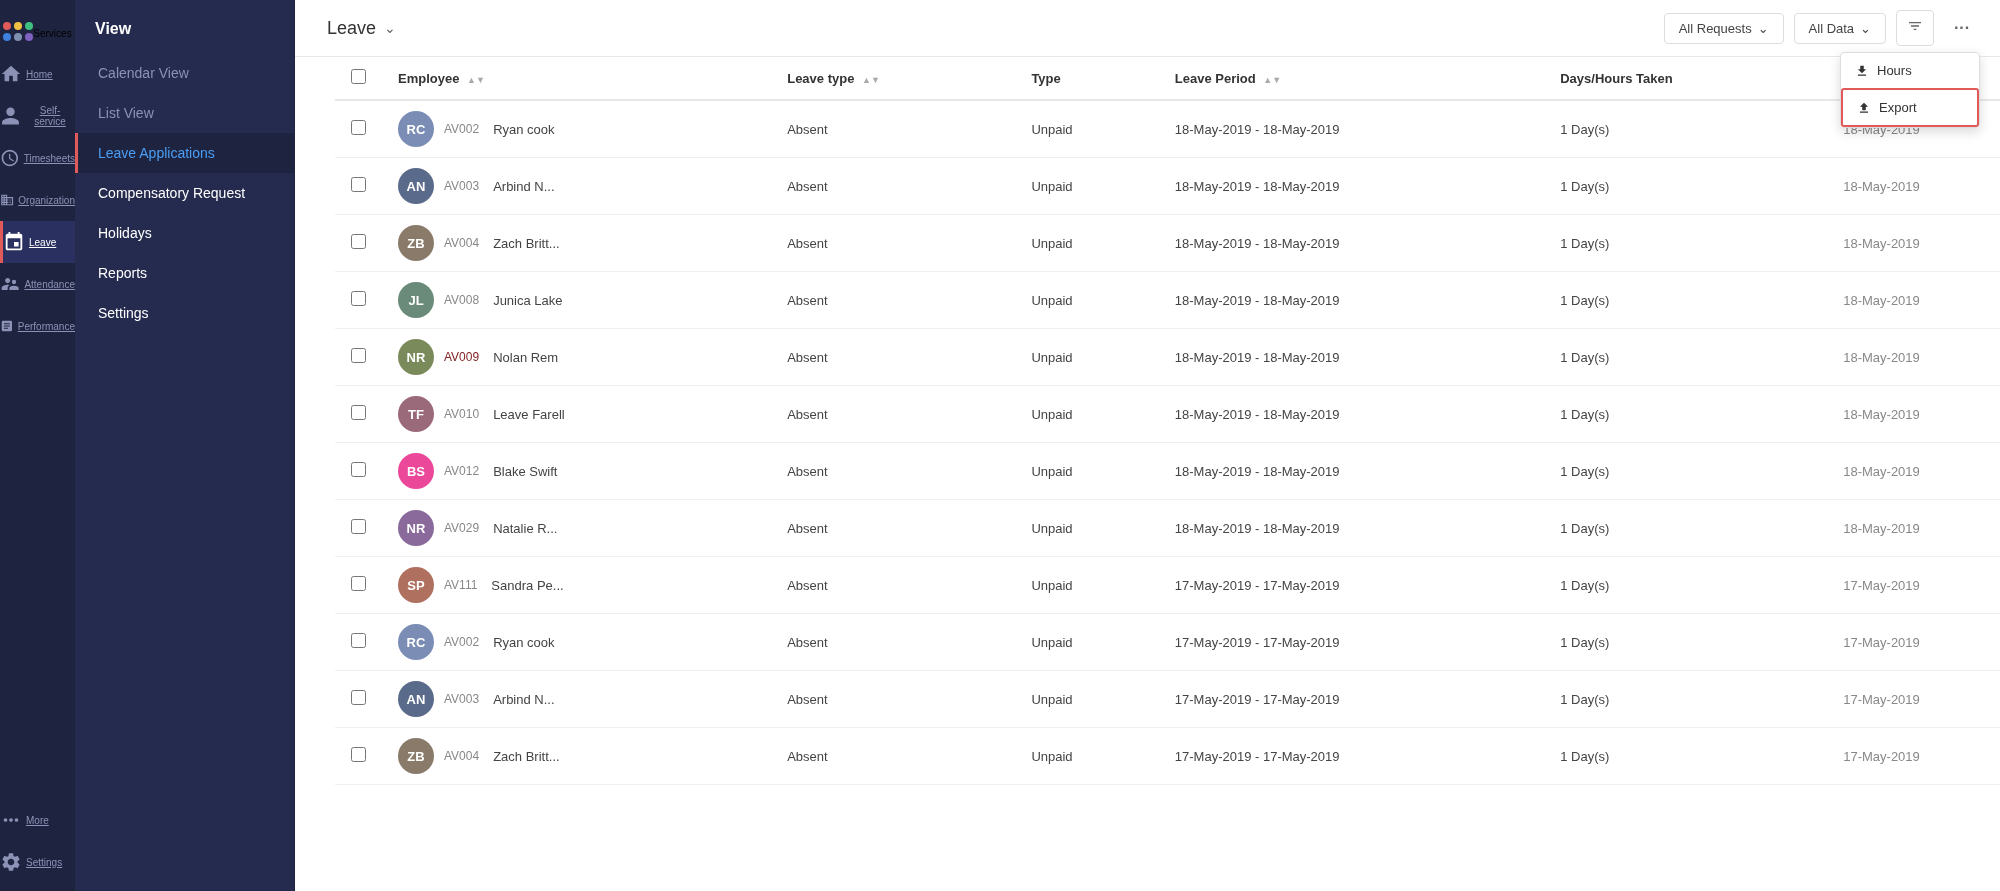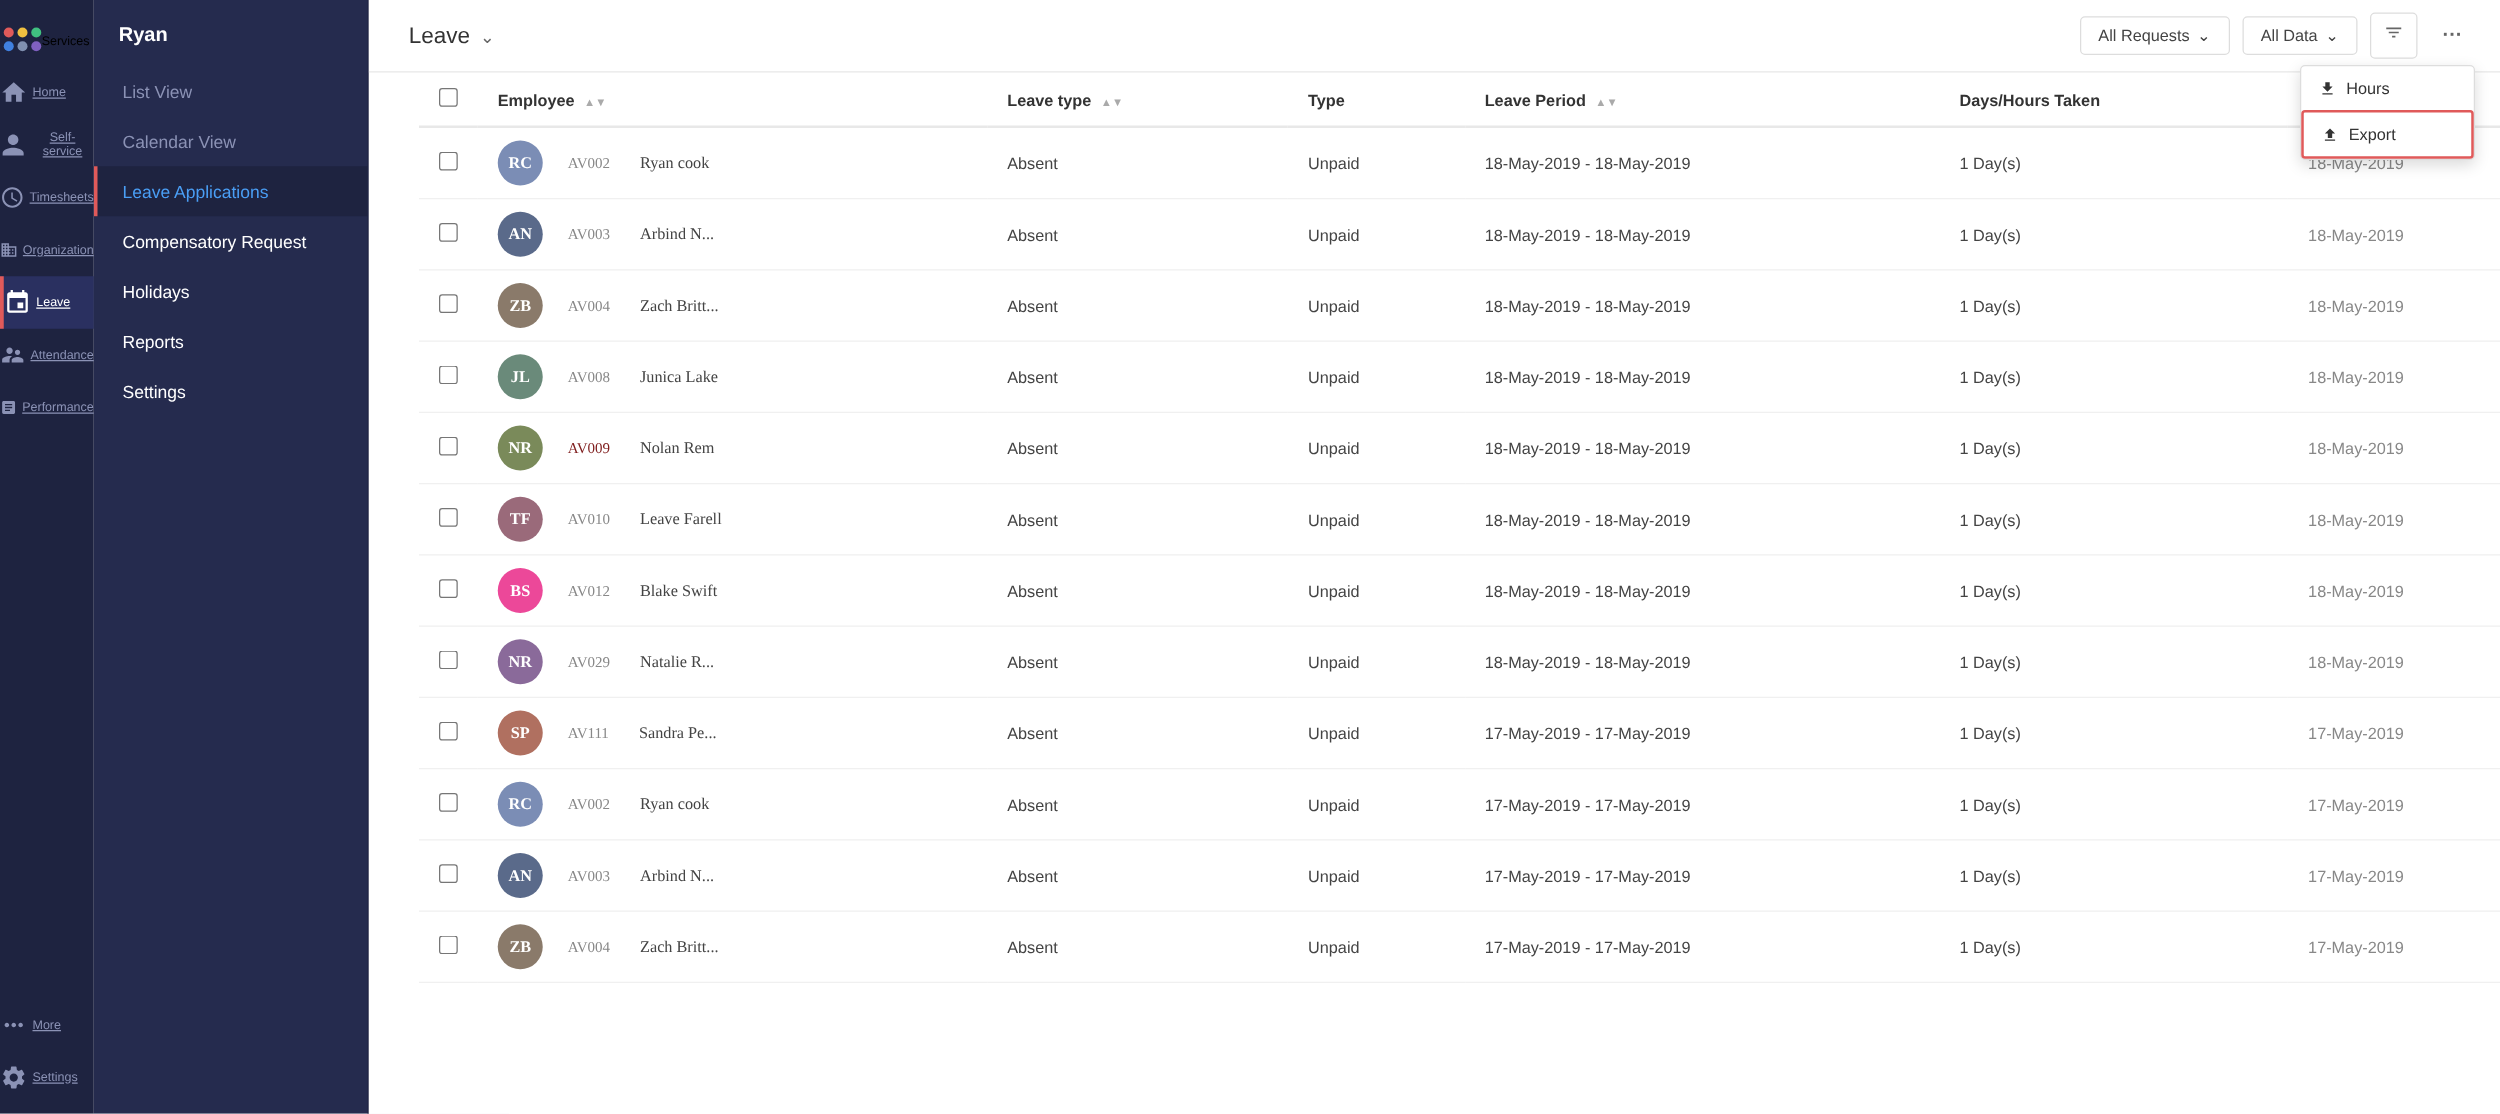--- a/index.html
+++ b/index.html
@@ -214,22 +214,21 @@
       border-bottom: 1px solid #f0f0f0;
     }
     tbody td {
       padding: 10px 16px;
       color: #444;
       vertical-align: middle;
     }
     .employee-cell {
       display: flex;
       align-items: center;
-      gap: 20px;
-      font-family: Liberation Serif, serif;
+      gap: 10px;
     }
     .avatar {
       width: 36px;
       height: 36px;
       border-radius: 50%;
       background: #c0c8e0;
       overflow: hidden;
       flex-shrink: 0;
       display: flex;
       align-items: center;
@@ -316,23 +315,23 @@
 
   <div class="sidebar-icon-item" style="margin-bottom: 8px;">
     <svg viewBox="0 0 24 24" fill="currentColor">
       <path d="M19.14 12.94c.04-.3.06-.61.06-.94 0-.32-.02-.64-.07-.94l2.03-1.58c.18-.14.23-.41.12-.61l-1.92-3.32c-.12-.22-.37-.29-.59-.22l-2.39.96c-.5-.38-1.03-.7-1.62-.94l-.36-2.54c-.04-.24-.24-.41-.48-.41h-3.84c-.24 0-.43.17-.47.41l-.36 2.54c-.59.24-1.13.57-1.62.94l-2.39-.96c-.22-.08-.47 0-.59.22L2.74 8.87c-.12.21-.08.47.12.61l2.03 1.58c-.05.3-.09.63-.09.94s.02.64.07.94l-2.03 1.58c-.18.14-.23.41-.12.61l1.92 3.32c.12.22.37.29.59.22l2.39-.96c.5.38 1.03.7 1.62.94l.36 2.54c.05.24.24.41.48.41h3.84c.24 0 .44-.17.47-.41l.36-2.54c.59-.24 1.13-.56 1.62-.94l2.39.96c.22.08.47 0 .59-.22l1.92-3.32c.12-.22.07-.47-.12-.61l-2.01-1.58zM12 15.6c-1.98 0-3.6-1.62-3.6-3.6s1.62-3.6 3.6-3.6 3.6 1.62 3.6 3.6-1.62 3.6-3.6 3.6z"></path>
     </svg>
     <span class="sidebar-icon-label">Settings</span>
   </div>
 </div>
 
 <div class="sidebar-nav">
-  <div class="nav-section-title">Ryan</div>
+  <div class="nav-section-title">View</div>
+  <div class="nav-item">Calendar View</div>
   <div class="nav-item">List View</div>
-  <div class="nav-item">Calendar View</div>
   <div class="nav-item active">Leave Applications</div>
   <div class="nav-item section-header">Compensatory Request</div>
   <div class="nav-item section-header">Holidays</div>
   <div class="nav-item section-header">Reports</div>
   <div class="nav-item section-header">Settings</div>
 </div>
 
 <div class="main-content">
 
   <div class="top-bar">

